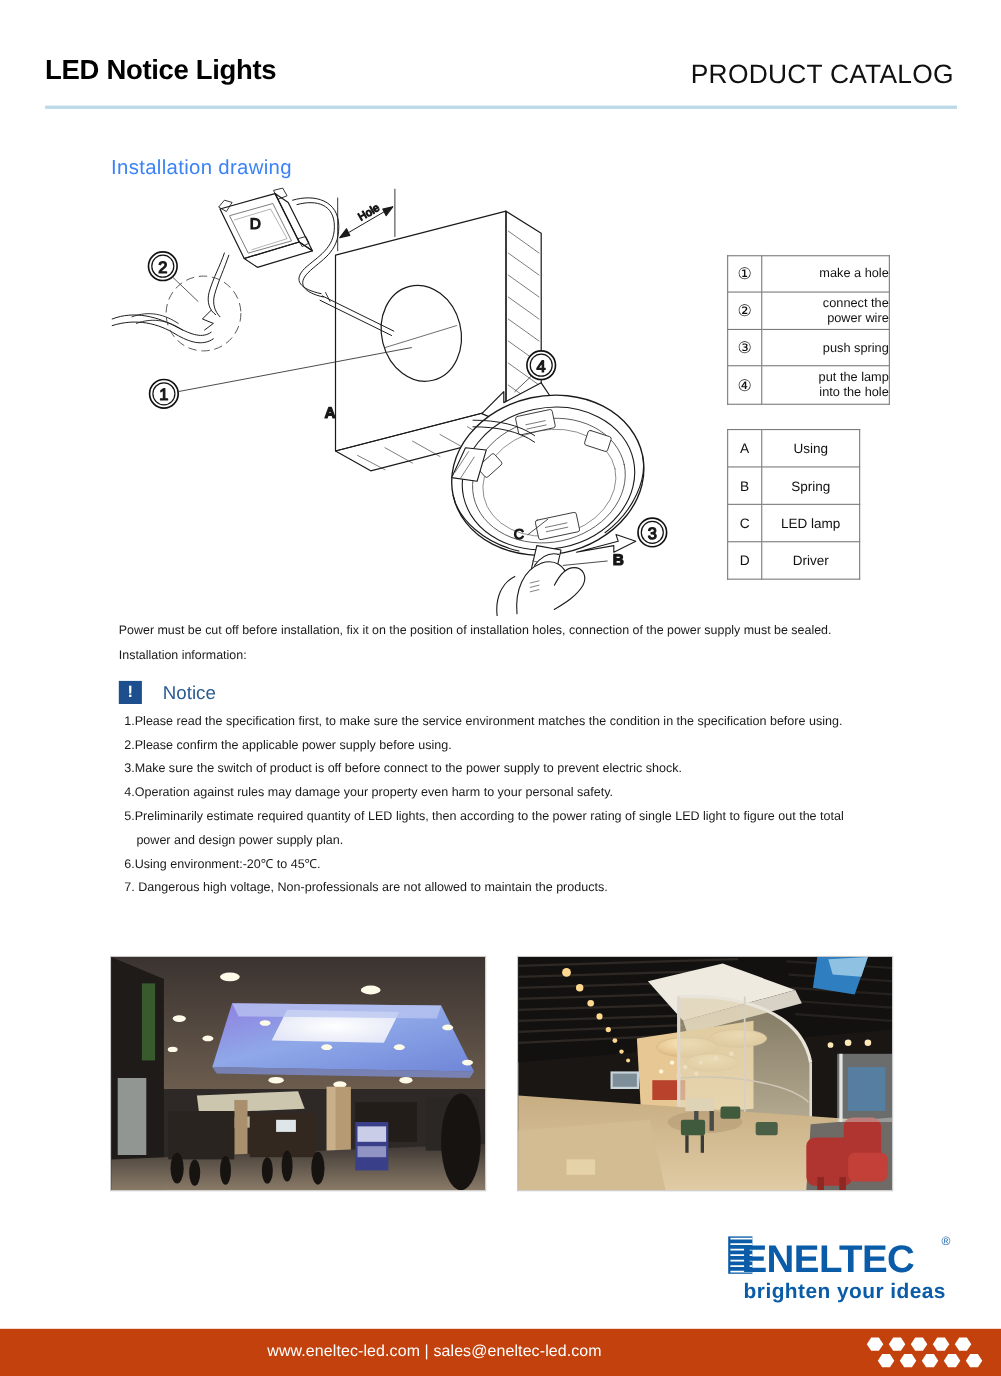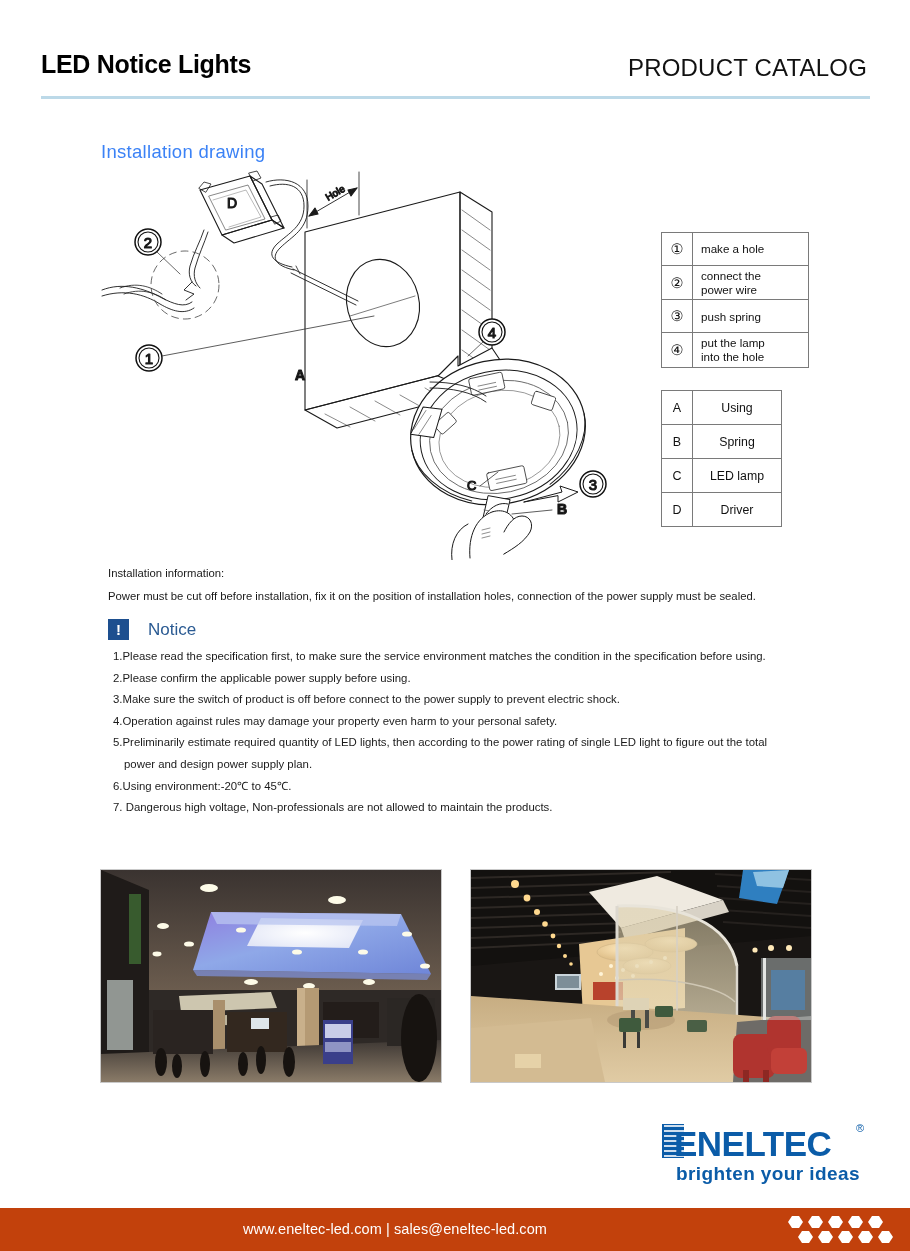--- a/index.html
+++ b/index.html
@@ -102,20 +102,21 @@
   .legend-steps td.num, .legend-parts td.num {
     width: 30px;
     text-align: center;
     font-size: 13px;
   }
   .legend-steps td.num { font-size: 14.5px; }
   .legend-steps td.txt {
     padding: 3px 0 3px 8px;
     line-height: 1.18;
     height: 26px;
+    text-align: right;
   }
   .legend-parts td.txt {
     padding: 3px 0 3px 0;
     text-align: center;
     height: 27px;
     font-size: 12.3px;
   }
   .legend-parts td.num { font-size: 12.5px; }
 
   
@@ -433,22 +434,22 @@
       <td class="txt">LED lamp</td>
     </tr>
     <tr>
       <td class="num">D</td>
       <td class="txt">Driver</td>
     </tr>
   </tbody>
 </table>
 
 <div class="install-info">
+  <div class="line">Power must be cut off before installation, fix it on the position of installation holes, connection of the power supply must be sealed.</div>
   <div class="line">Installation information:</div>
-  <div class="line">Power must be cut off before installation, fix it on the position of installation holes, connection of the power supply must be sealed.</div>
 </div>
 
 <div class="notice-head">
   <div class="notice-icon">!</div>
   <div class="notice-label">Notice</div>
 </div>
 
 <div class="notice-list">
   <div class="notice-item">
     <span>1.Please read the specification first, to make sure the service environment matches the condition in the specification before using.</span>

